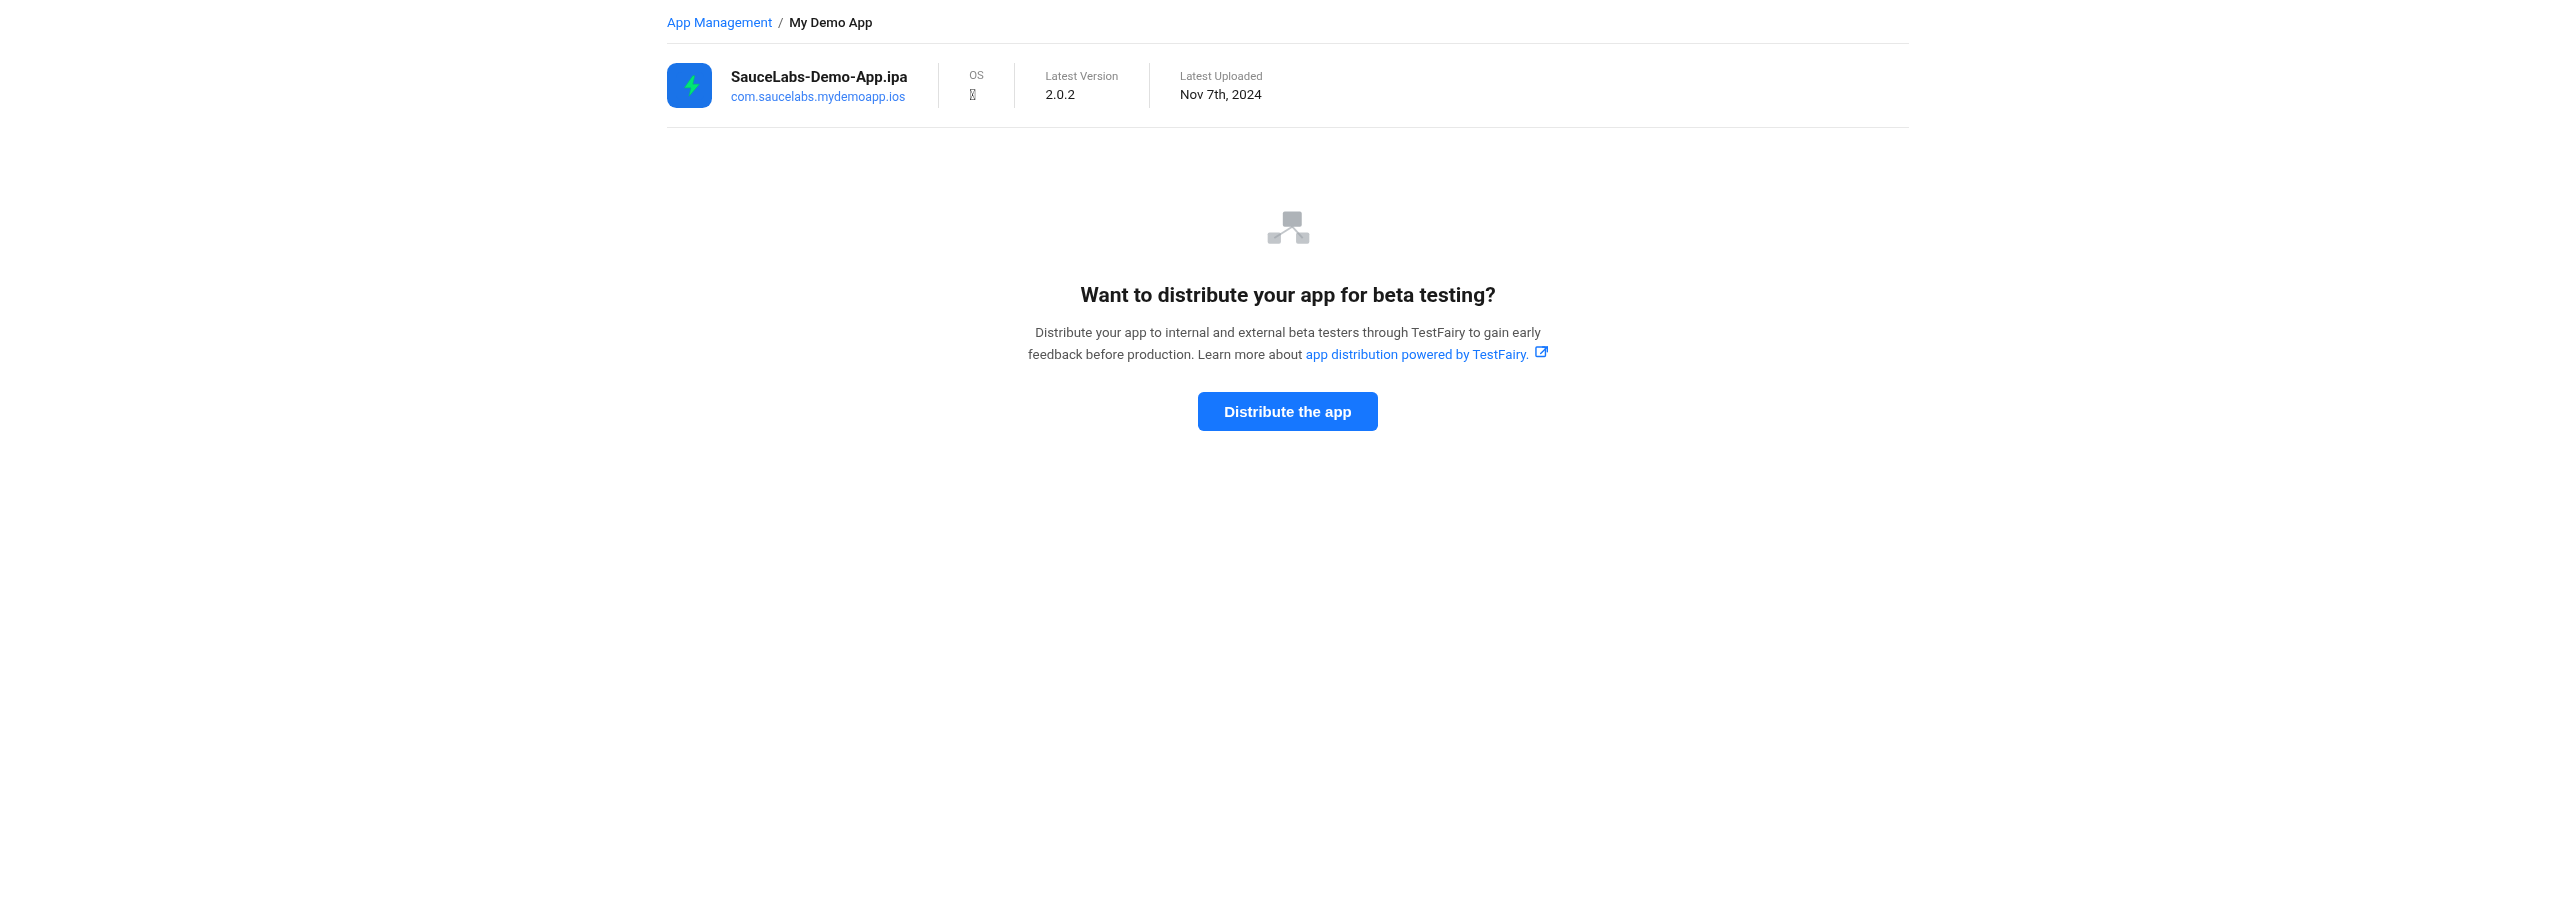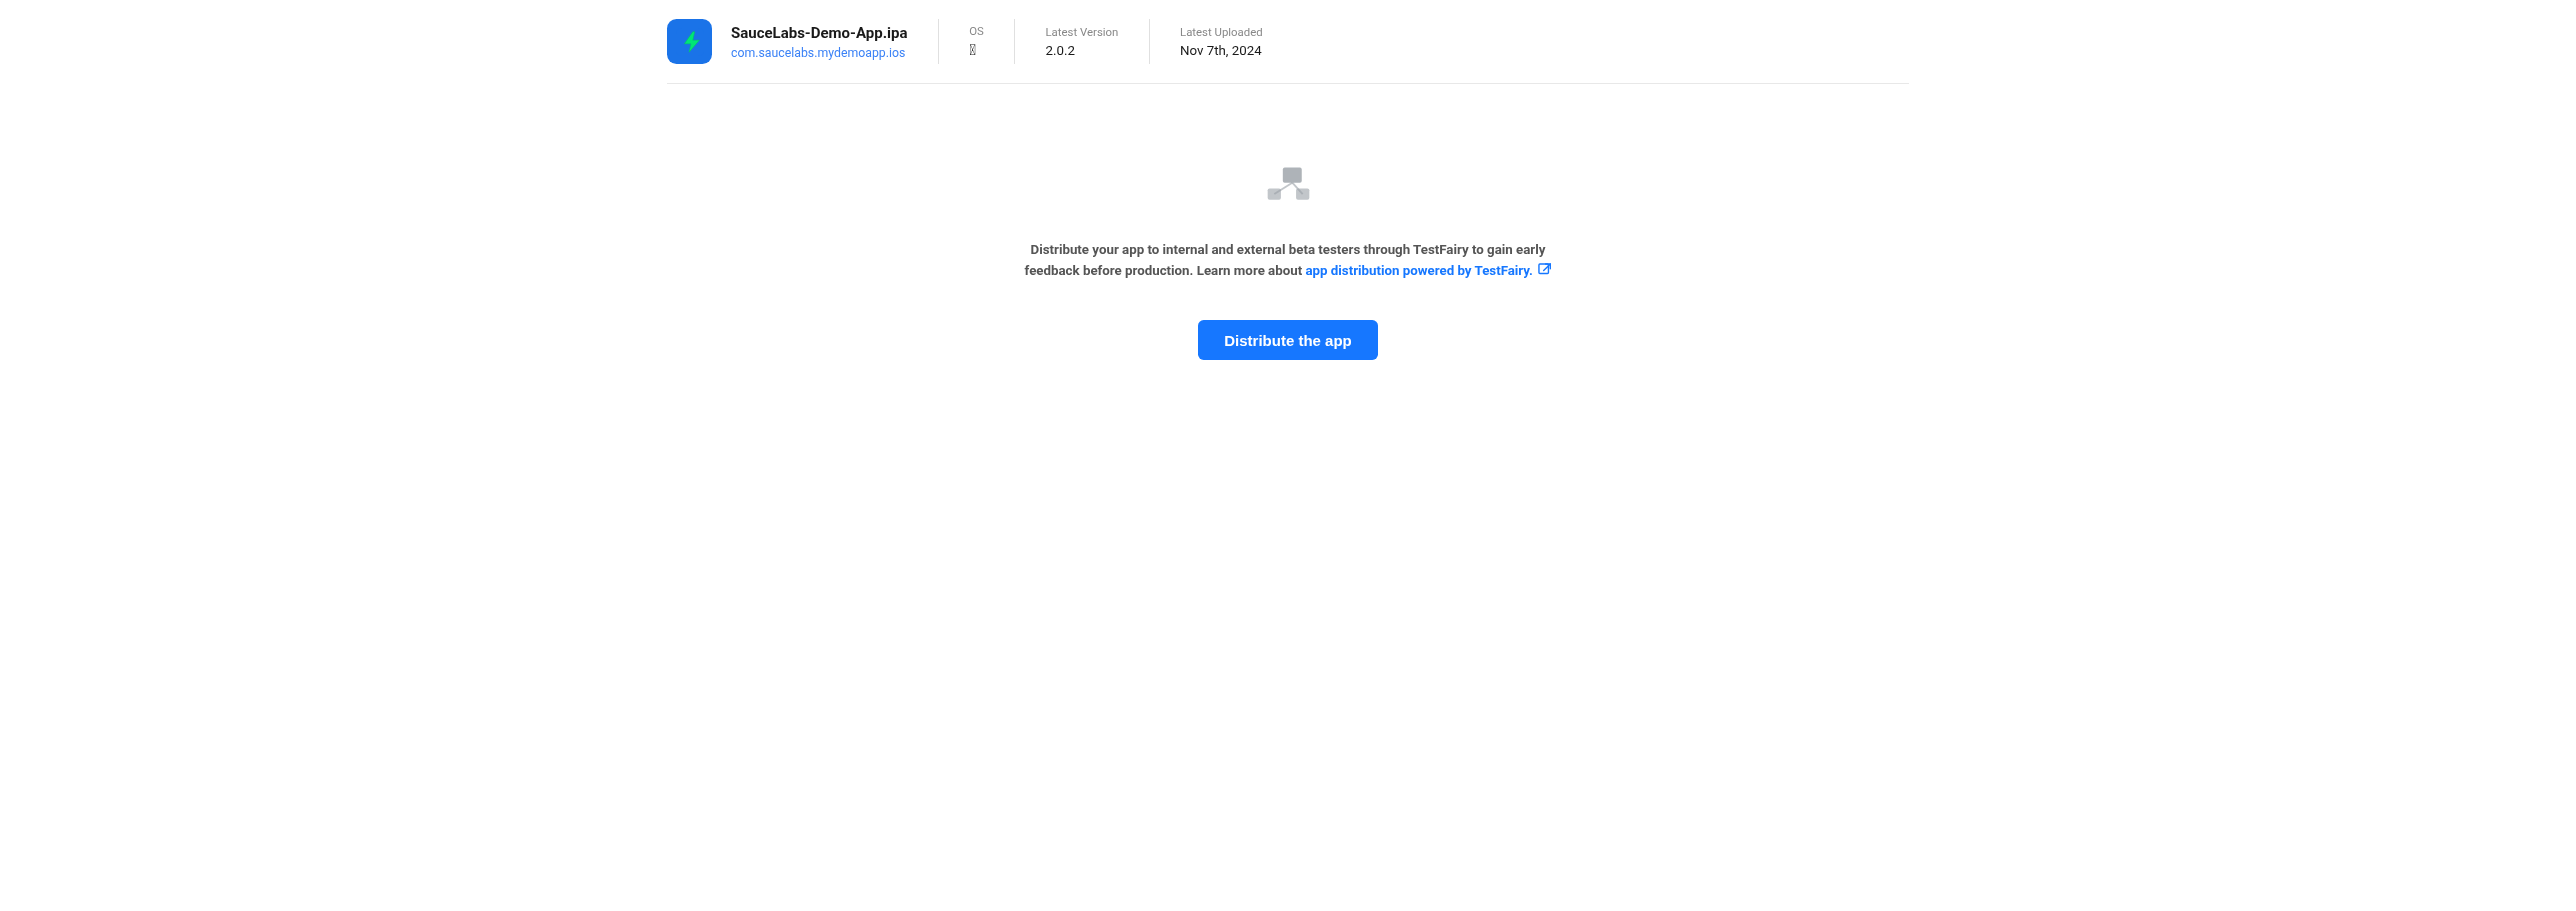--- a/index.html
+++ b/index.html
@@ -170,22 +170,21 @@
       font-weight: 700;
       color: #1a1a1a;
       margin-bottom: 15px;
     }
 
     .main-description {
       font-size: 13.3px;
       color: #555;
       max-width: 549px;
       line-height: 1.6;
-      margin-bottom: 30px;
-      font-weight: bold;
+      margin-bottom: 18px;
     }
 
     .main-description a {
       color: #1677ff;
       text-decoration: none;
     }
 
     .external-link-icon {
       display: inline-block;
       vertical-align: middle;
@@ -203,20 +202,27 @@
       cursor: pointer;
       transition: background 0.15s;
       margin-top: 8px;
     }
   </style>
 </head>
 <body>
 
 <div class="page-wrapper">
 
+  <div class="breadcrumb-bar">
+    <nav class="breadcrumb">
+      <a class="breadcrumb-link">App Management</a>
+      <span class="breadcrumb-separator">/</span>
+      <span class="breadcrumb-current">My Demo App</span>
+    </nav>
+  </div>
 
   <div class="app-header">
     <div class="app-logo">
 
       <svg viewBox="0 0 30 30" fill="none" xmlns="http://www.w3.org/2000/svg">
         <rect width="30" height="30" rx="6" fill="#1a73e8"></rect>
         <path d="M18 4L9 17h7l-2 9 11-13h-7l2-9z" fill="#00e676" stroke="#00c853" stroke-width="0.5"></path>
       </svg>
     </div>
 
@@ -256,20 +262,21 @@
       <svg width="53" height="53" viewBox="0 0 56 56" fill="none" xmlns="http://www.w3.org/2000/svg">
 
         <rect x="22" y="8" width="20" height="16" rx="2" fill="#9aa0a6" opacity="0.8"></rect>
         <rect x="6" y="30" width="14" height="12" rx="2" fill="#9aa0a6" opacity="0.6"></rect>
         <rect x="36" y="30" width="14" height="12" rx="2" fill="#9aa0a6" opacity="0.6"></rect>
         <line x1="32" y1="24" x2="13" y2="36" stroke="#9aa0a6" stroke-width="2" opacity="0.6"></line>
         <line x1="32" y1="24" x2="43" y2="36" stroke="#9aa0a6" stroke-width="2" opacity="0.6"></line>
       </svg>
     </div>
 
+    <h2 class="main-heading">Want to distribute your app for beta testing?</h2>
 
     <p class="main-description">
       <span>Distribute your app to internal and external beta testers through TestFairy to gain early feedback before production. Learn more about </span><a>app distribution powered by TestFairy.</a>
       <span class="external-link-icon">
         <svg width="13.3" height="13.3" viewBox="0 0 14 14" fill="none" xmlns="http://www.w3.org/2000/svg">
           <rect x="1" y="1" width="10" height="10" rx="1" stroke="#1677ff" stroke-width="1.5" fill="none"></rect>
           <path d="M8 1h5v5" stroke="#1677ff" stroke-width="1.5" stroke-linecap="round" stroke-linejoin="round"></path>
           <line x1="6" y1="8" x2="13" y2="1" stroke="#1677ff" stroke-width="1.5" stroke-linecap="round"></line>
         </svg>
       </span>

